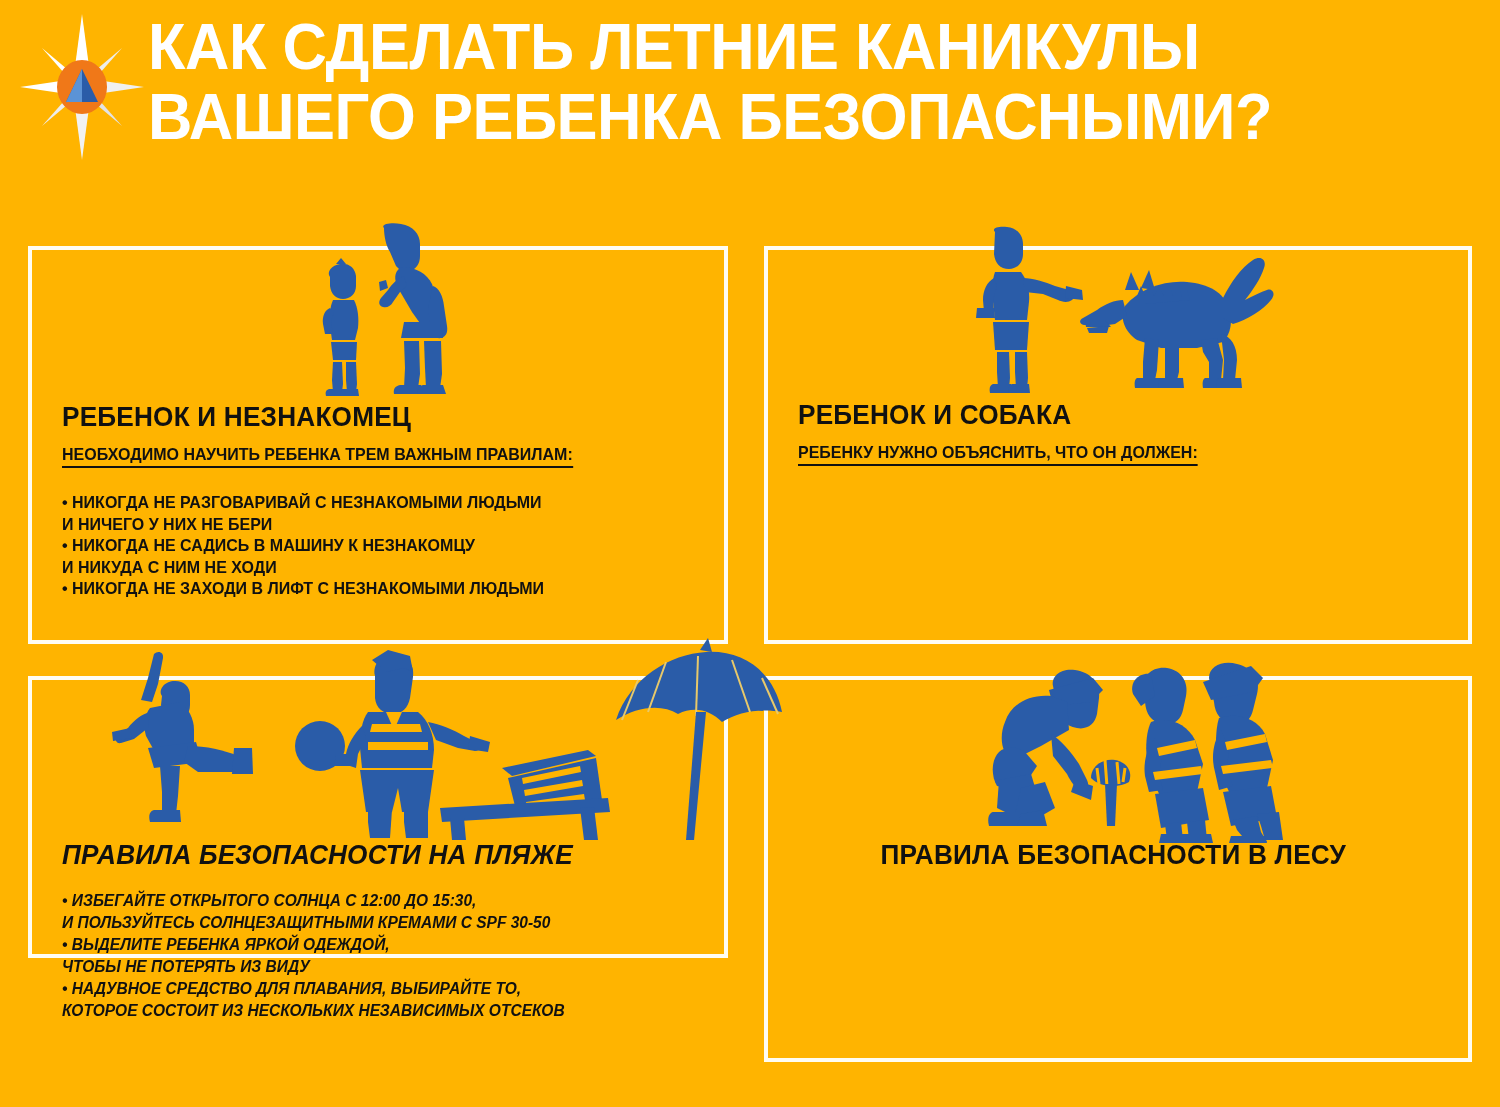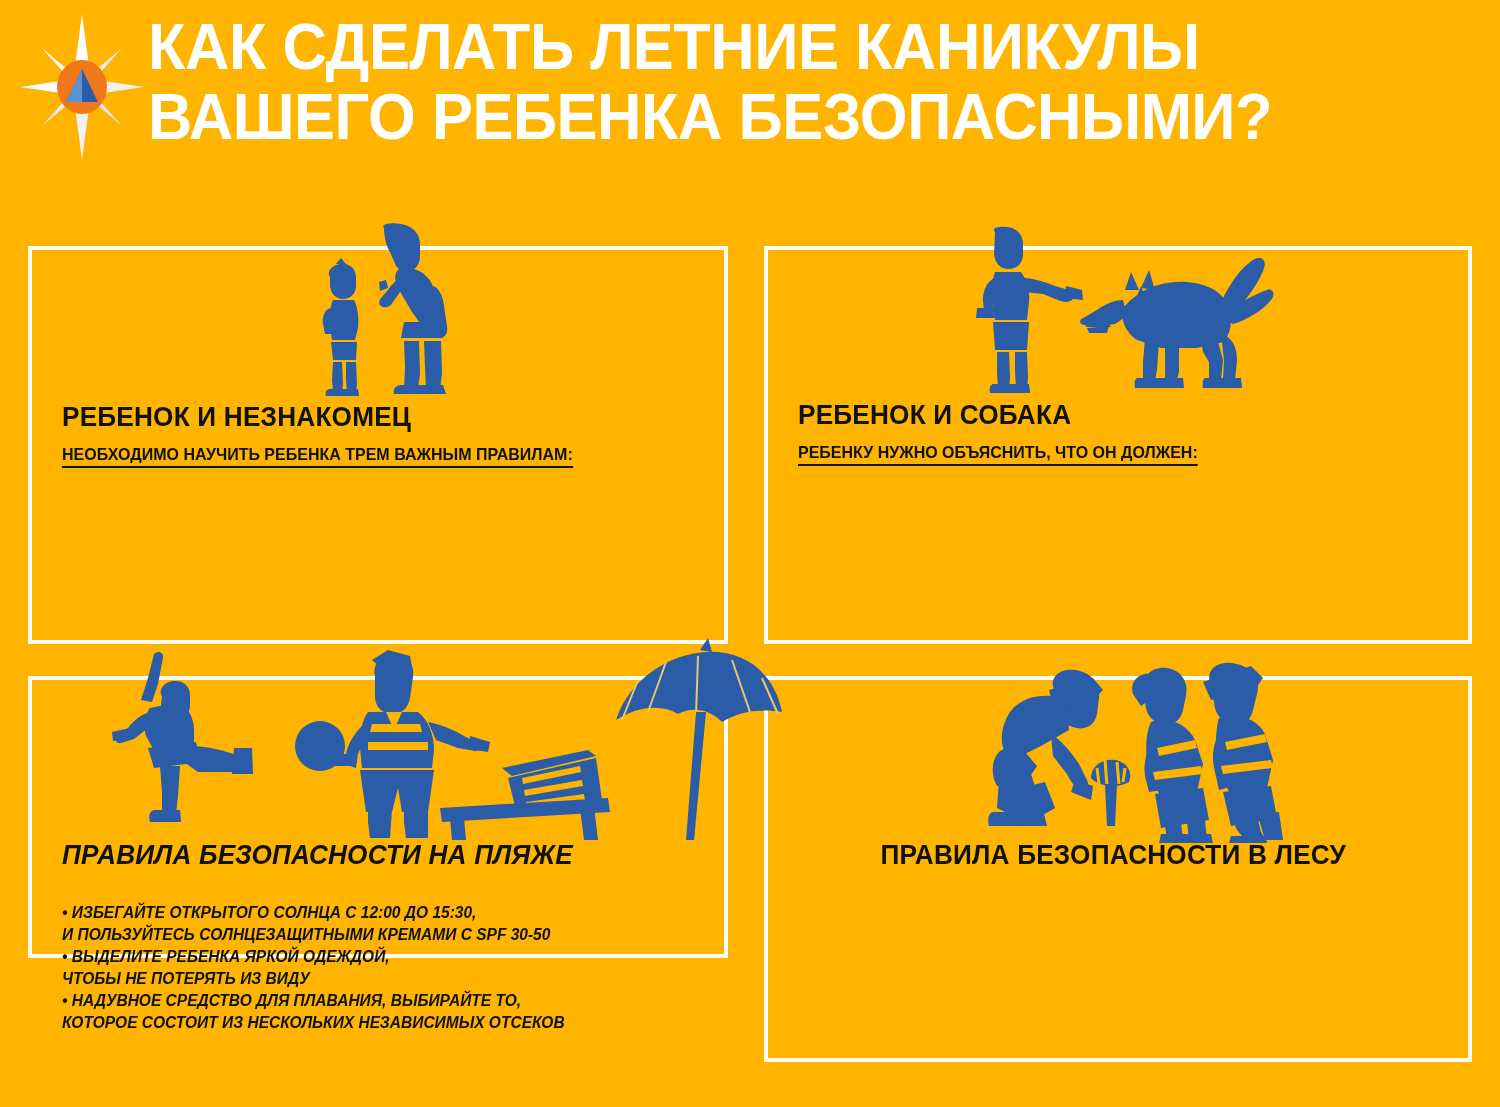--- a/index.html
+++ b/index.html
@@ -75,21 +75,21 @@
   .p-list li {
     color:#111111;
     font-weight:bold;
     font-size:16.5px;
     line-height:21.5px;
     white-space:pre-line;
     transform:scaleX(0.97);
     transform-origin:left center;
     margin-bottom:0;
   }
-  #panel-3 .p-list { margin-top:32px; }
+  #panel-3 .p-list { margin-top:20px; }
   #panel-4 .p-list { margin-top:30px; }
   #panel-3 .p-list li, #panel-4 .p-list li { font-size:16px; line-height:22px; }
   #panel-4 .p-list li { font-size:15.5px; }
 
   
   .art { position:absolute; pointer-events:none; }
   #art-1 { left:300px; top:222px; width:210px; height:175px; }
   #art-2 { left:965px; top:228px; width:320px; height:170px; }
   #art-3 { left:110px; top:650px; width:660px; height:190px; }
   #art-4 { left:965px; top:668px; width:320px; height:175px; }
@@ -125,20 +125,27 @@
     <div class="title-line">КАК СДЕЛАТЬ ЛЕТНИЕ КАНИКУЛЫ</div>
     <div class="title-line">ВАШЕГО РЕБЕНКА БЕЗОПАСНЫМИ?</div>
   </div>
 </div>
 
 <div class="panel" id="panel-1">
   <div class="panel-body">
     <div class="panel-text">
       <div class="p-heading">РЕБЕНОК И НЕЗНАКОМЕЦ</div>
       <div class="p-subheading">НЕОБХОДИМО НАУЧИТЬ РЕБЕНКА ТРЕМ ВАЖНЫМ ПРАВИЛАМ:</div>
+      <ul class="p-list">
+        <li>• НИКОГДА НЕ РАЗГОВАРИВАЙ С НЕЗНАКОМЫМИ ЛЮДЬМИ
+И НИЧЕГО У НИХ НЕ БЕРИ</li>
+        <li>• НИКОГДА НЕ САДИСЬ В МАШИНУ К НЕЗНАКОМЦУ
+И НИКУДА С НИМ НЕ ХОДИ</li>
+        <li>• НИКОГДА НЕ ЗАХОДИ В ЛИФТ С НЕЗНАКОМЫМИ ЛЮДЬМИ</li>
+      </ul>
     </div>
   </div>
 </div>
 
 <div class="panel" id="panel-2">
   <div class="panel-body">
     <div class="panel-text">
       <div class="p-heading">РЕБЕНОК И СОБАКА</div>
       <div class="p-subheading">РЕБЕНКУ НУЖНО ОБЪЯСНИТЬ, ЧТО ОН ДОЛЖЕН:</div>
     </div>

